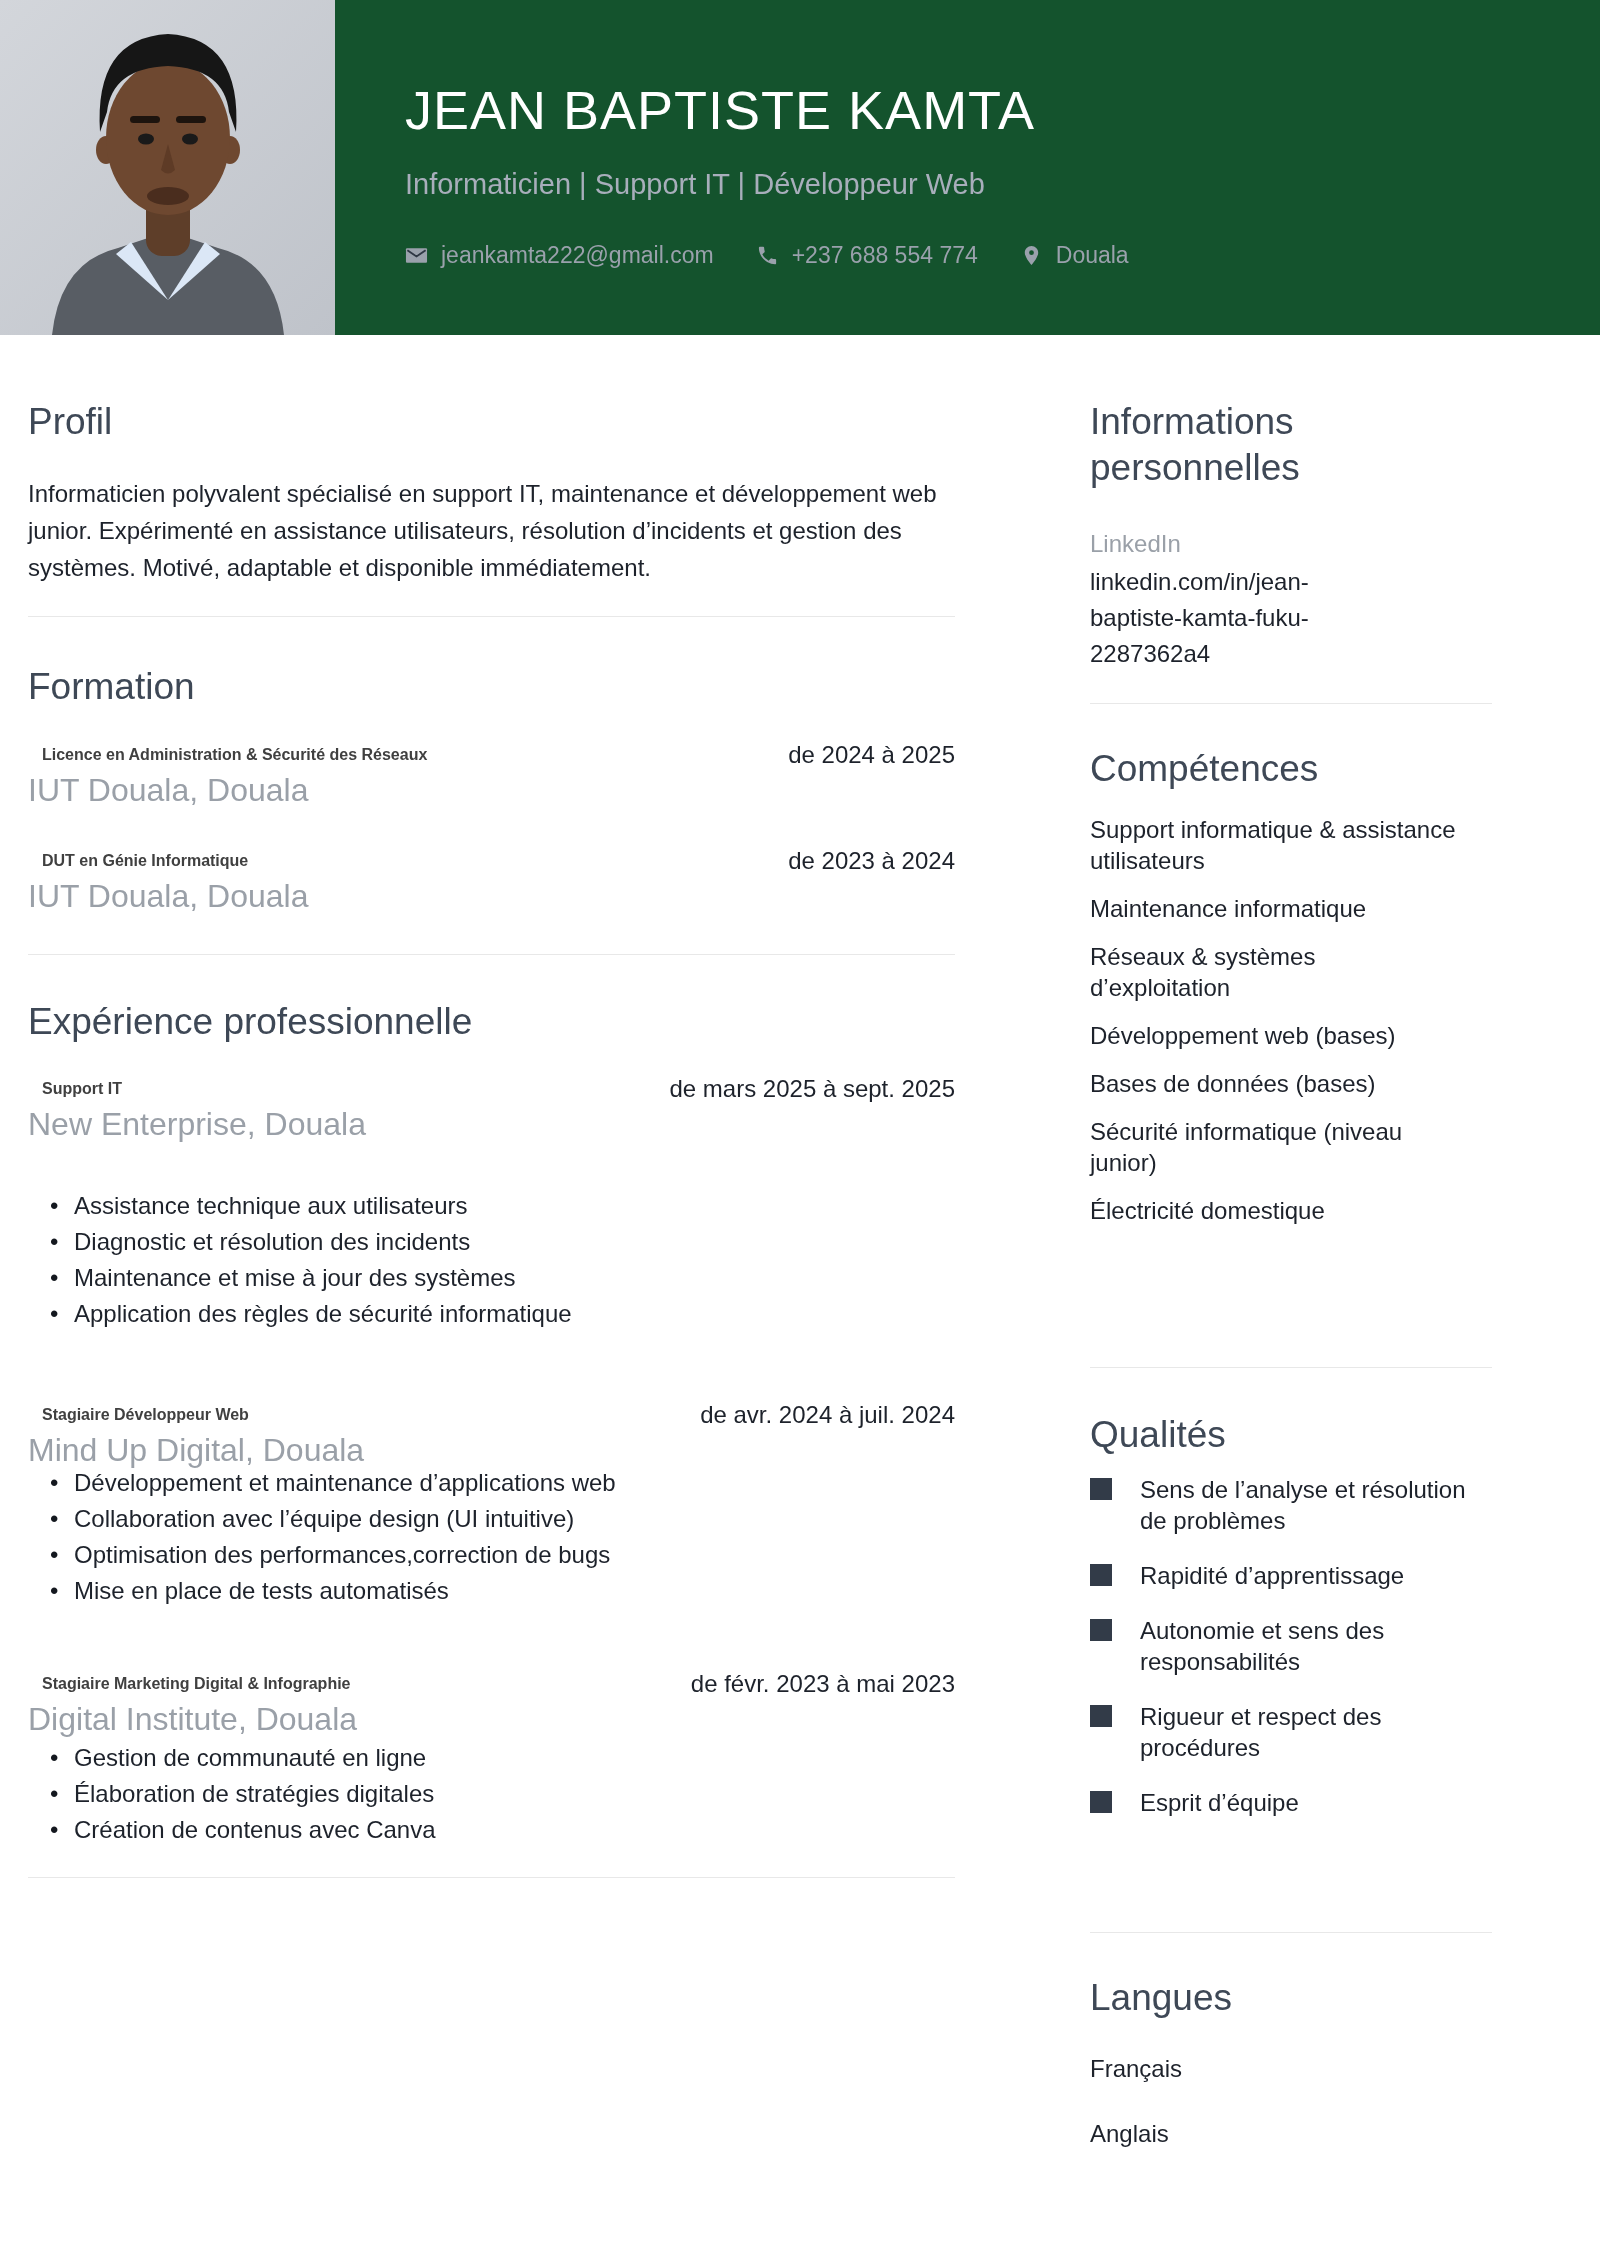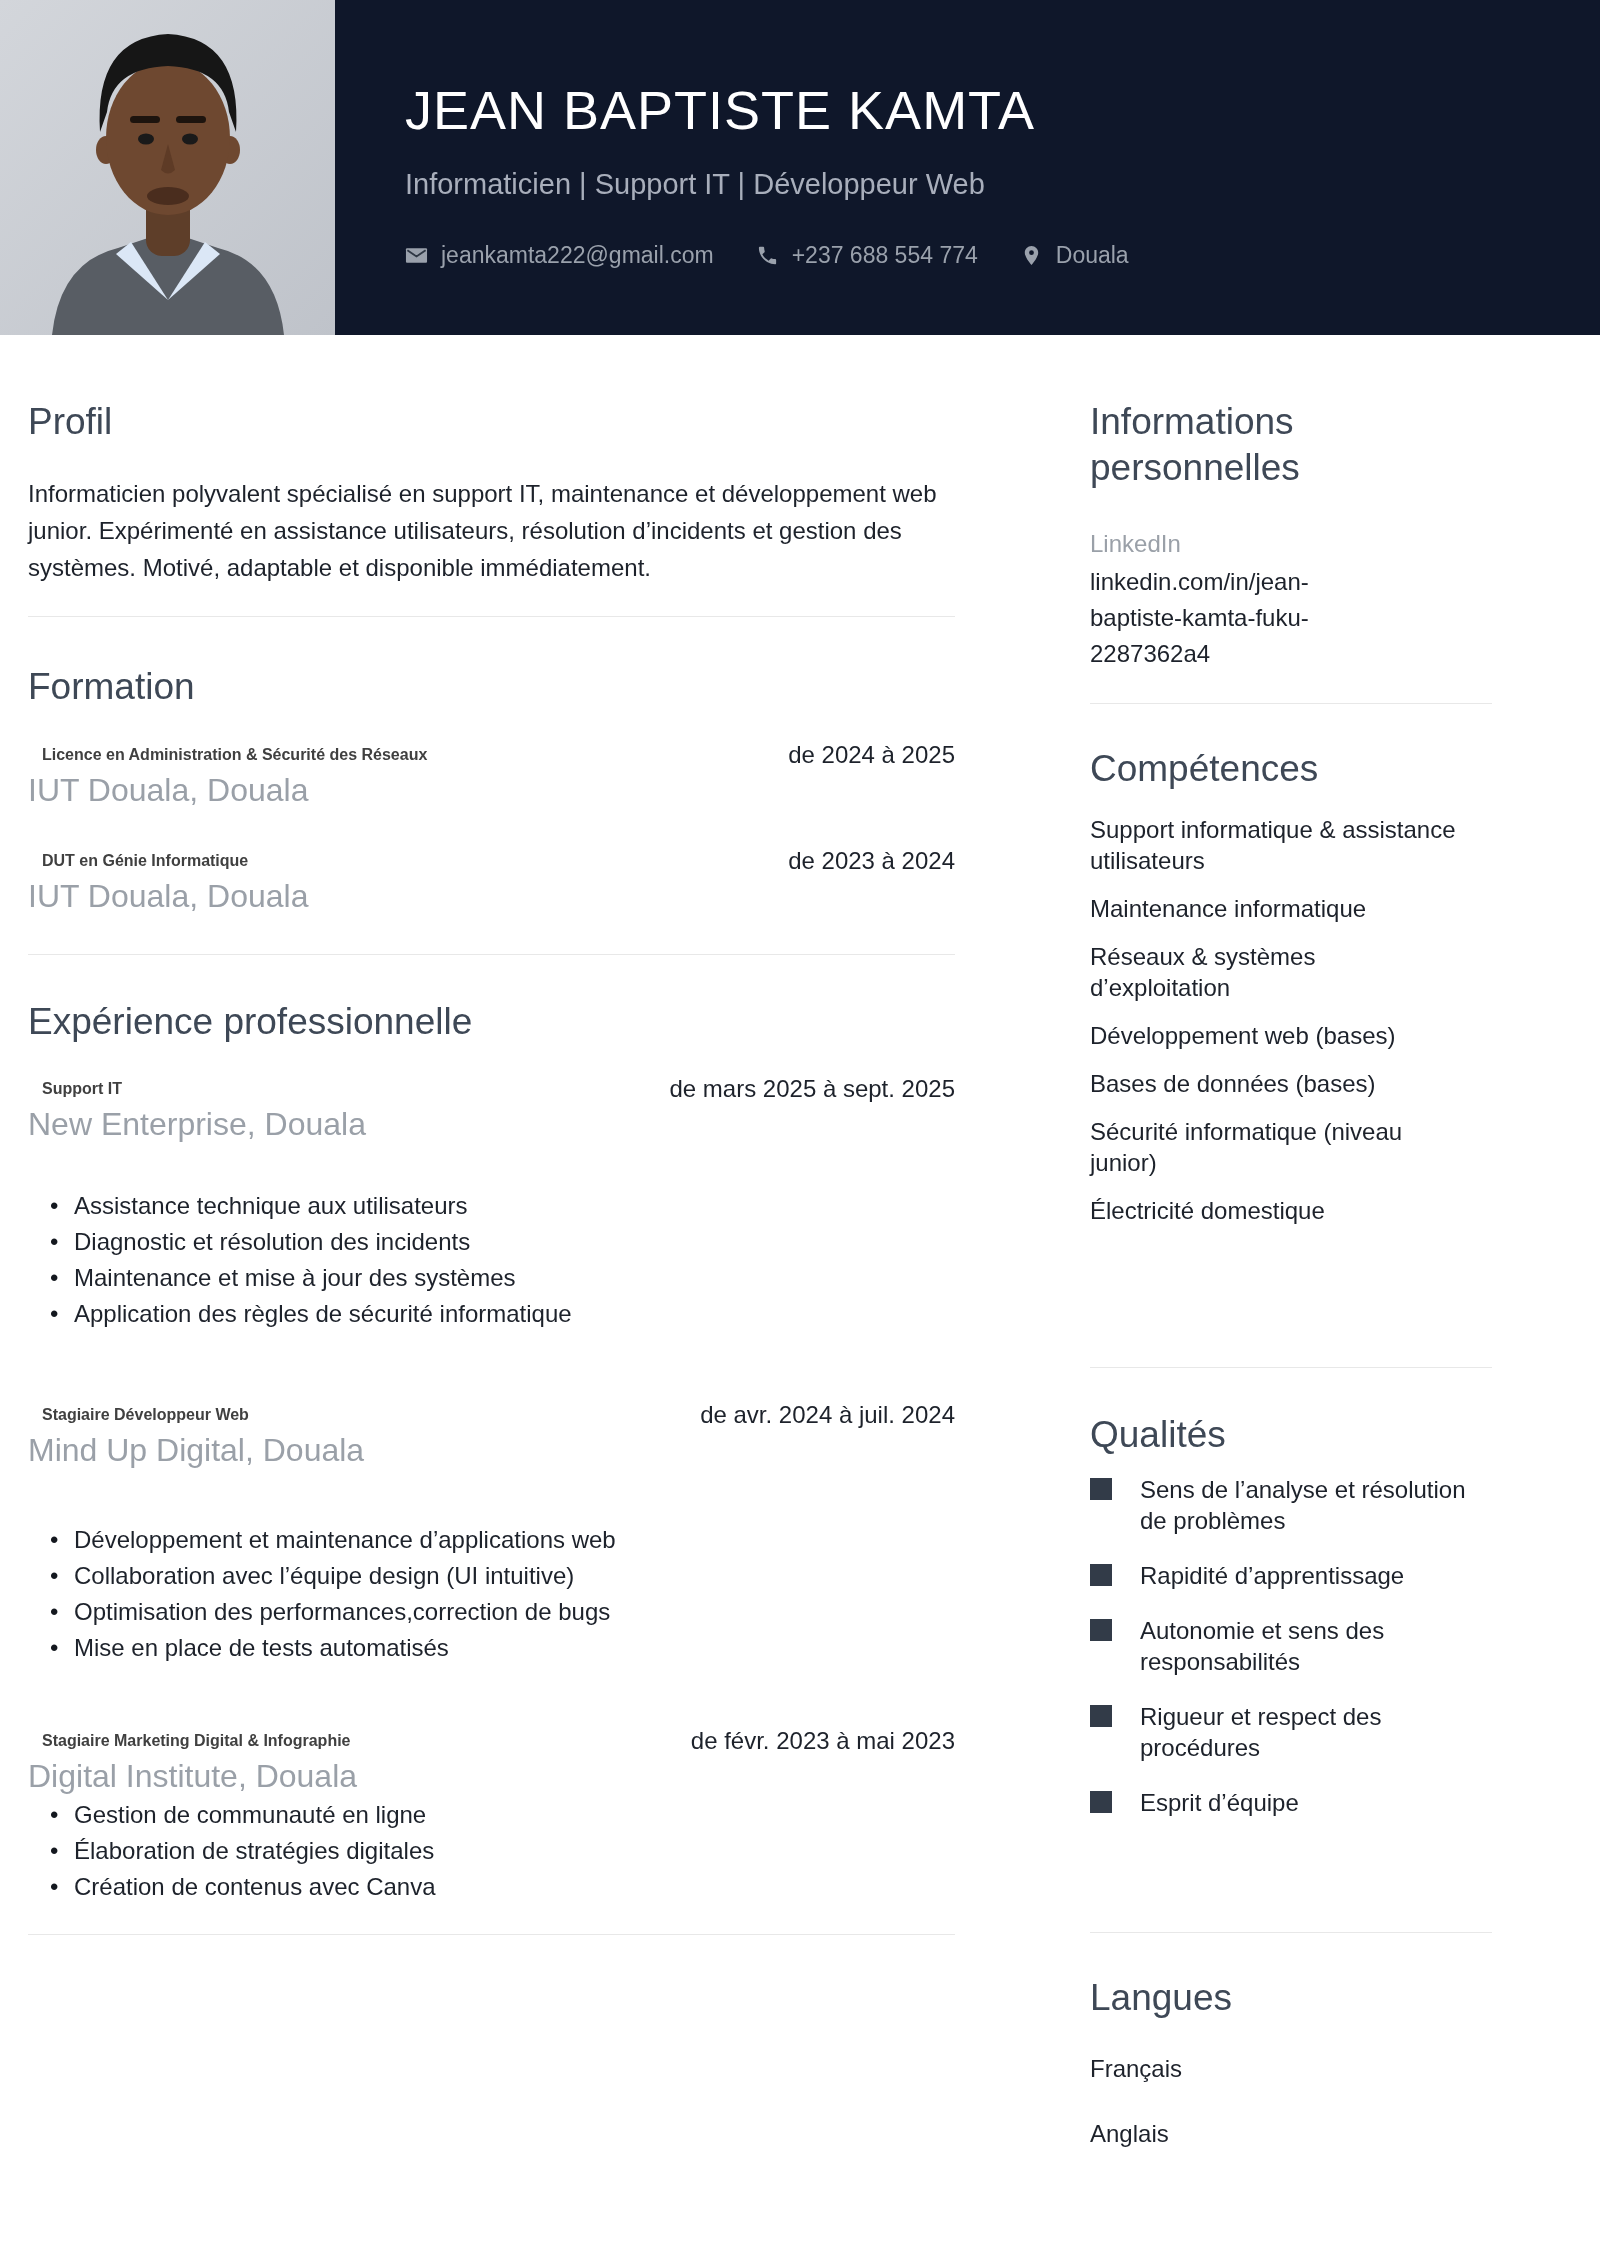--- a/index.html
+++ b/index.html
@@ -2,21 +2,21 @@
 <html><head>
 <meta charset="utf-8">
 <style>
   * { box-sizing: border-box; margin: 0; padding: 0; }
   html,body { background:#ffffff; }
   .page {
     width: 1600px; height: 2262px; background: #ffffff;
     font-family: "Liberation Sans", sans-serif; position: relative; overflow: hidden;
   }
   
-  .hdr { height: 335px; background: #0f172a; display: flex; }
+  .hdr { height: 335px; background: #14532d; display: flex; }
   .photo { width: 335px; height: 335px; flex: 0 0 335px; }
   .photo svg { display: block; width: 335px; height: 335px; }
   .hdr-content { padding: 80px 0 0 70px; }
   .name { font-size: 54px; font-weight: 400; color: #ffffff; letter-spacing: 1px; line-height: 60px; }
   .subtitle { margin-top: 24px; font-size: 29px; line-height: 40px; color: #a8aebb; font-weight: 400; }
   .contact { margin-top: 38px; display: flex; gap: 42px; align-items: center; font-size: 23px; color: #9aa1ac; }
   .c-item { display: flex; align-items: center; gap: 13px; }
   .c-item svg { flex: none; display: block; }
   
   .cols { display: flex; padding-left: 28px; }
@@ -37,21 +37,21 @@
   .entry-sub { font-size: 32px; color: #9aa0a8; line-height: 30px; margin-top: 2px; }
   .hr2 { margin-top: 43px; }
   .exp-title { margin-top: 44px; }
   .job1 { margin-top: 26px; }
   .job2 { margin-top: 65px; }
   .job3 { margin-top: 57px; }
   .blts { list-style: none; font-size: 24px; line-height: 36px; color: #1d222b; }
   .blts li { padding-left: 46px; position: relative; }
   .blts li::before { content: "•"; position: absolute; left: 22px; color: #14181f; }
   .job1 .blts { margin-top: 49px; }
-  .job2 .blts { margin-top: 57px; }
+  .job2 .blts { }
   .job3 .blts { margin-top: 6px; }
   .hr3 { margin-top: 29px; }
   
   .infos-title { margin-top: 64px; max-width: 380px; }
   .info-label { margin-top: 38px; font-size: 24px; line-height: 30px; color: #9aa0a8; }
   .info-value { margin-top: 5px; font-size: 24px; line-height: 36px; color: #1d222b; max-width: 300px; overflow-wrap: break-word; }
   .rhr1 { margin-top: 31px; }
   .comp-title { margin-top: 42px; }
   .skills { margin-top: 22px; }
   .skill { font-size: 24px; line-height: 31px; color: #1d222b; max-width: 370px; margin-bottom: 17px; }

